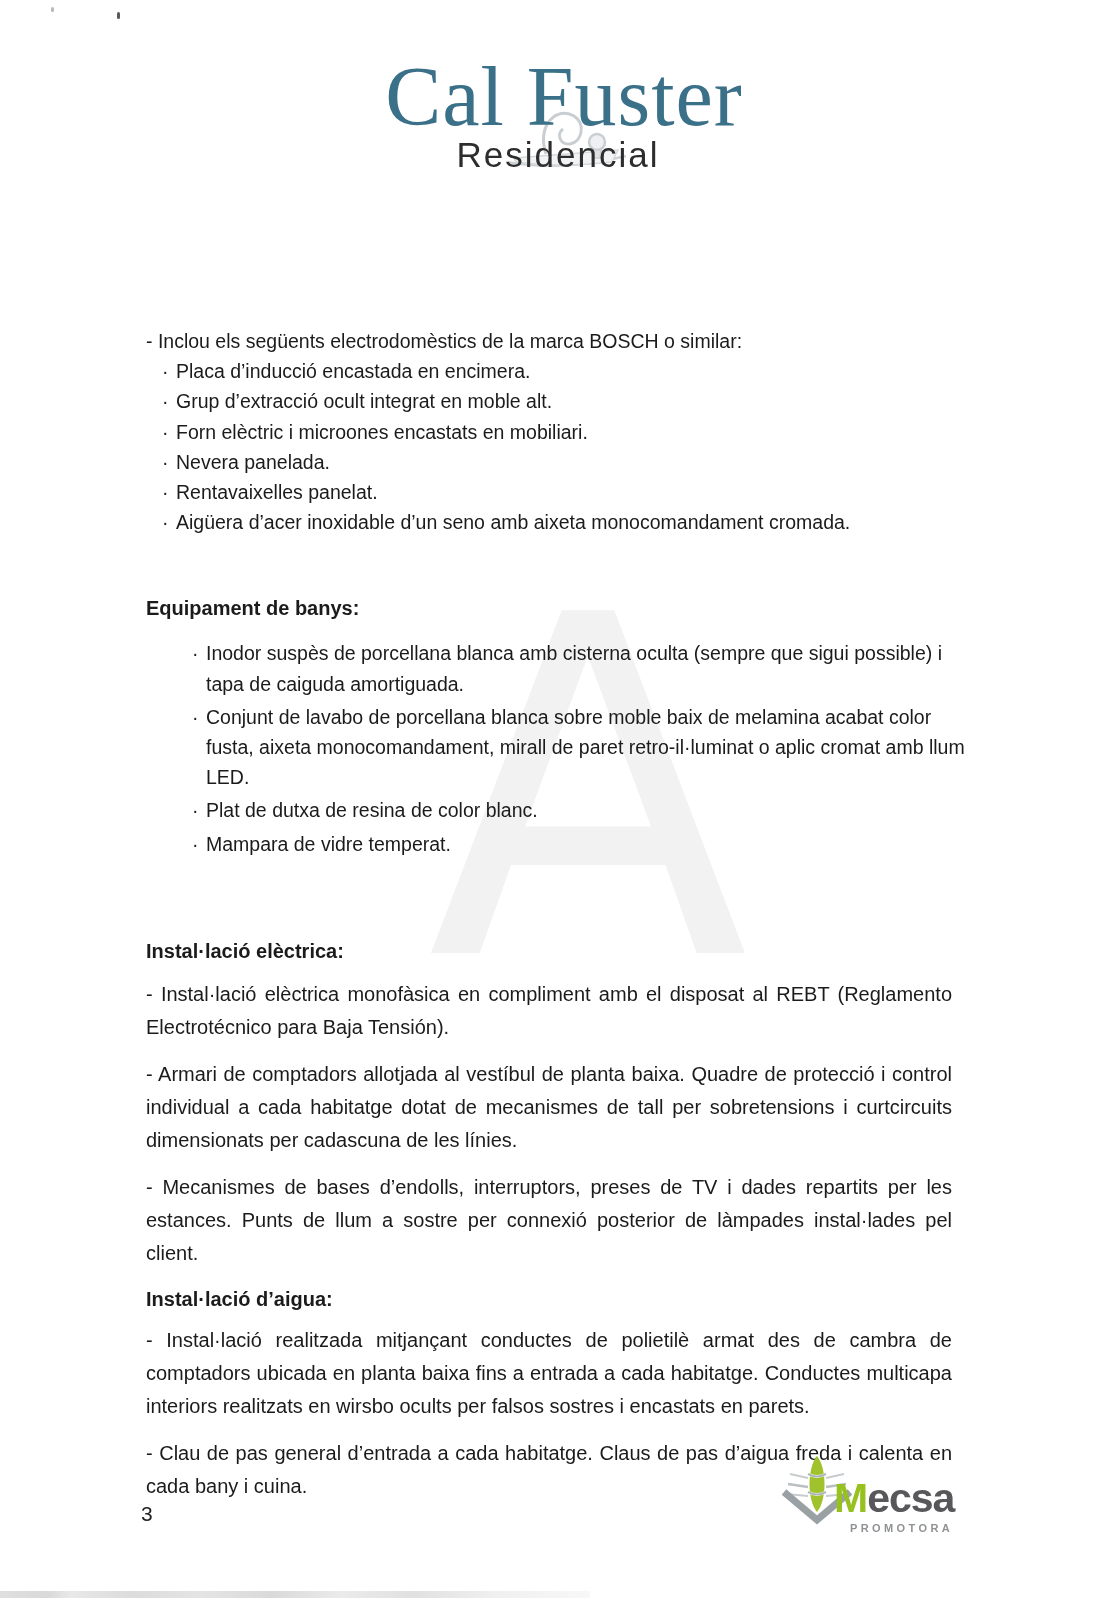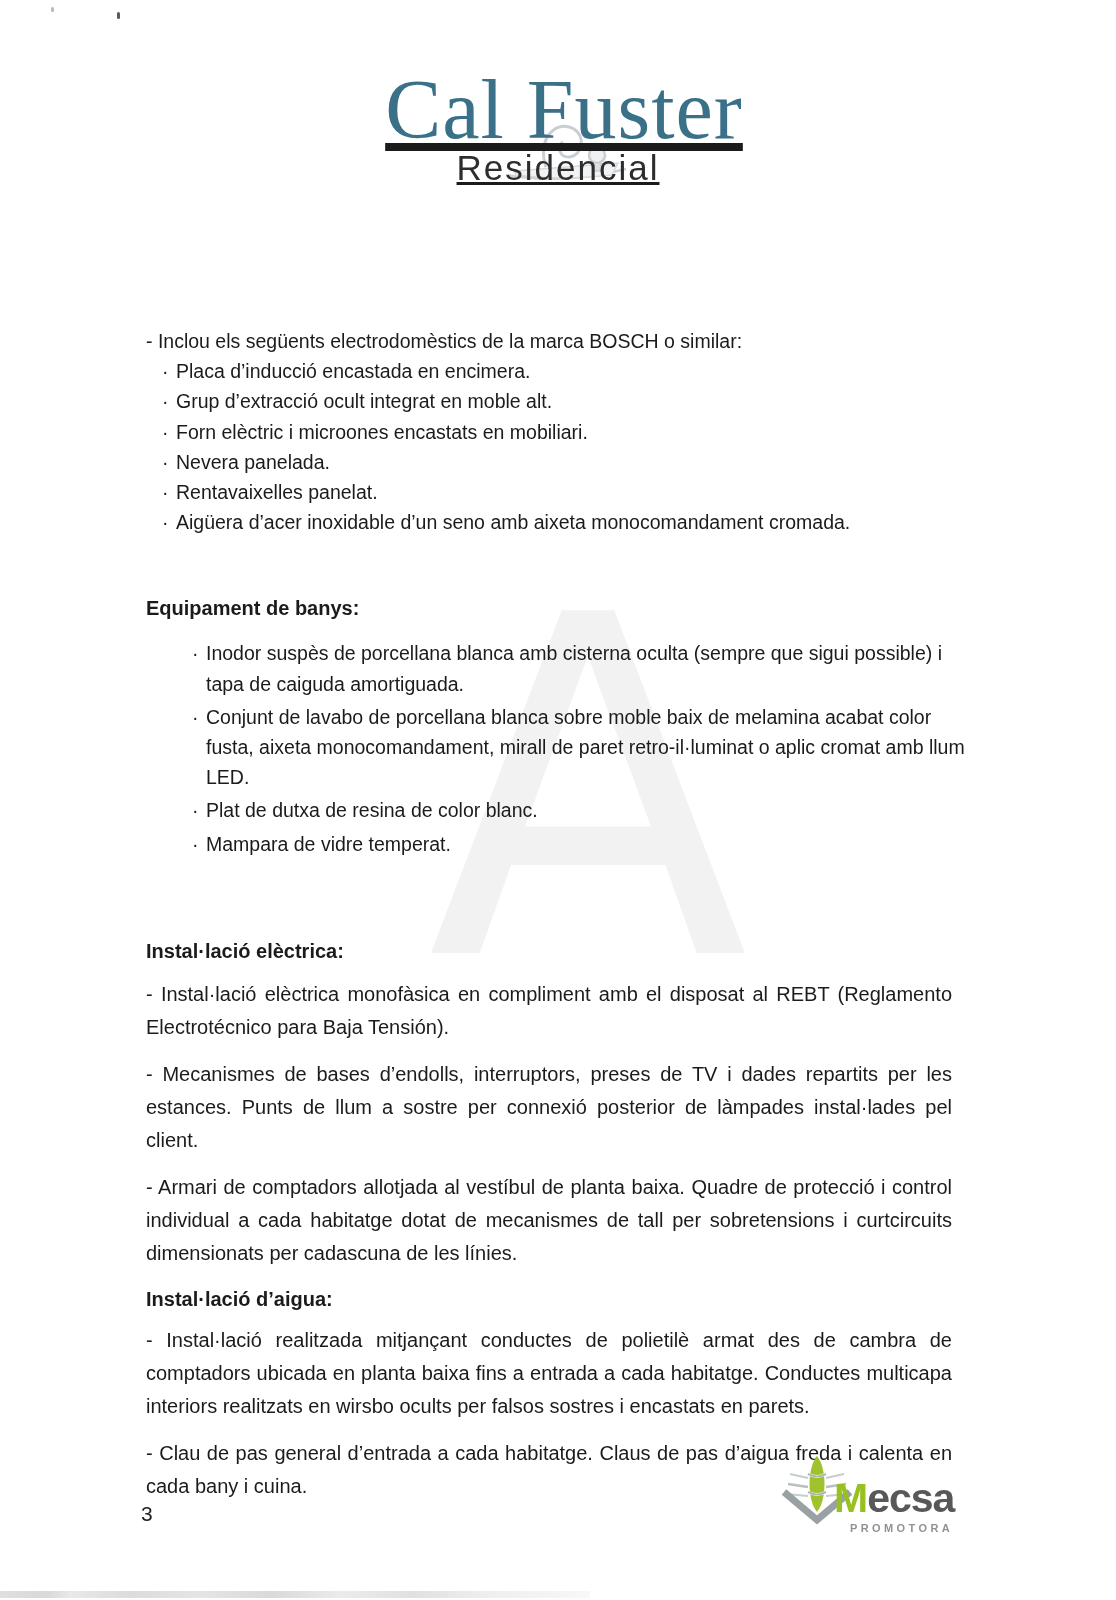--- a/index.html
+++ b/index.html
@@ -16,21 +16,21 @@
     background:linear-gradient(90deg,#d8d8d8 0%,#cfcfcf 8%,#e3e3e3 12%,#d3d3d3 22%,#dedede 34%,#d0d0d0 46%,#e6e6e6 58%,#d9d9d9 70%,#ececec 84%,#f6f6f6 100%);
     opacity:.8;
   }
   
   #watermark{
     position:absolute;left:408px;top:556px;width:360px;height:480px;z-index:0;
     font-family:"DejaVu Sans",sans-serif;font-size:470px;line-height:1;
     color:#f2f2f2;text-align:center;user-select:none;
   }
   
-  #logo{position:absolute;left:0;right:0;top:17px;height:240px;z-index:1;text-decoration:underline;}
+  #logo{position:absolute;left:0;right:0;top:4px;height:240px;z-index:1;}
   #plane-icon{position:absolute;left:500px;top:94px;z-index:0;}
   #logo-title{
     position:relative;z-index:1;margin-top:36px;text-align:center;
     font-family:"Liberation Serif",serif;font-size:84px;line-height:1.35;
     color:#3b7089;letter-spacing:1px;transform:translateX(6px);
   }
   #logo-subtitle{
     position:relative;z-index:1;margin-top:-18px;text-align:center;
     font-size:35px;color:#2d2d2d;letter-spacing:2px;font-weight:400;
   }
@@ -101,22 +101,22 @@
   <div class="sec-heading h-banys">Equipament de banys:</div>
   <div class="ul ul-banys">
     <div class="li"><span class="bullet">·</span><span>Inodor suspès de porcellana blanca amb cisterna oculta (sempre que sigui possible) i tapa de caiguda amortiguada.</span></div>
     <div class="li"><span class="bullet">·</span><span>Conjunt de lavabo de porcellana blanca sobre moble baix de melamina acabat color fusta, aixeta monocomandament, mirall de paret retro-il·luminat o aplic cromat amb llum LED.</span></div>
     <div class="li"><span class="bullet">·</span><span>Plat de dutxa de resina de color blanc.</span></div>
     <div class="li"><span class="bullet">·</span><span>Mampara de vidre temperat.</span></div>
   </div>
 
   <div class="sec-heading h-elec">Instal·lació elèctrica:</div>
   <p class="para">- Instal·lació elèctrica monofàsica en compliment amb el disposat al REBT (Reglamento Electrotécnico para Baja Tensión).</p>
+  <p class="para">- Armari de comptadors allotjada al vestíbul de planta baixa. Quadre de protecció i control individual a cada habitatge dotat de mecanismes de tall per sobretensions i curtcircuits dimensionats per cadascuna de les línies.</p>
   <p class="para">- Mecanismes de bases d’endolls, interruptors, preses de TV i dades repartits per les estances. Punts de llum a sostre per connexió posterior de làmpades instal·lades pel client.</p>
-  <p class="para">- Armari de comptadors allotjada al vestíbul de planta baixa. Quadre de protecció i control individual a cada habitatge dotat de mecanismes de tall per sobretensions i curtcircuits dimensionats per cadascuna de les línies.</p>
 
   <div class="sec-heading h-aigua">Instal·lació d’aigua:</div>
   <p class="para">- Instal·lació realitzada mitjançant conductes de polietilè armat des de cambra de comptadors ubicada en planta baixa fins a entrada a cada habitatge. Conductes multicapa interiors realitzats en wirsbo ocults per falsos sostres i encastats en parets.</p>
   <p class="para last-left">- Clau de pas general d’entrada a cada habitatge. Claus de pas d’aigua freda i calenta en cada bany i cuina.</p>
 
 </div>
 
 <div id="page-number">3</div>
 
 <div id="mecsa">

